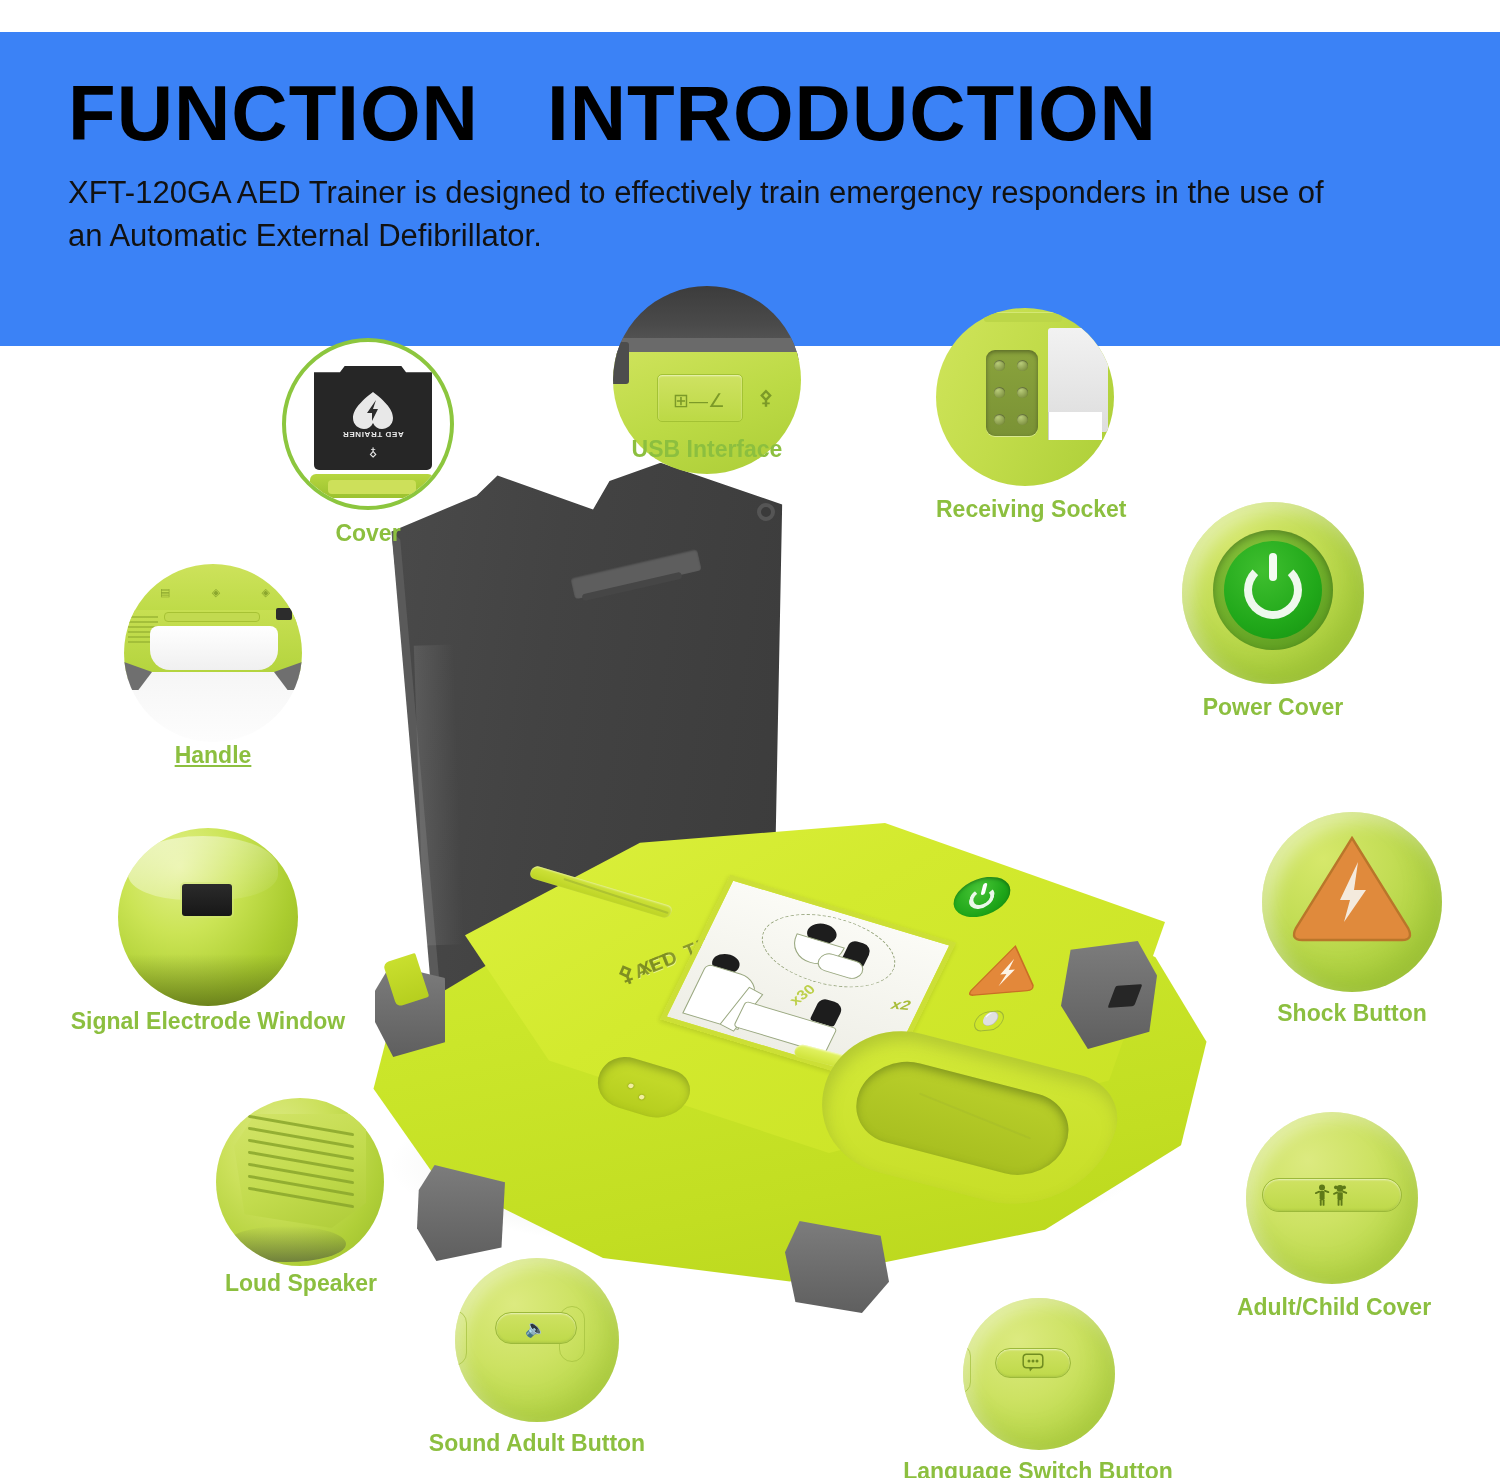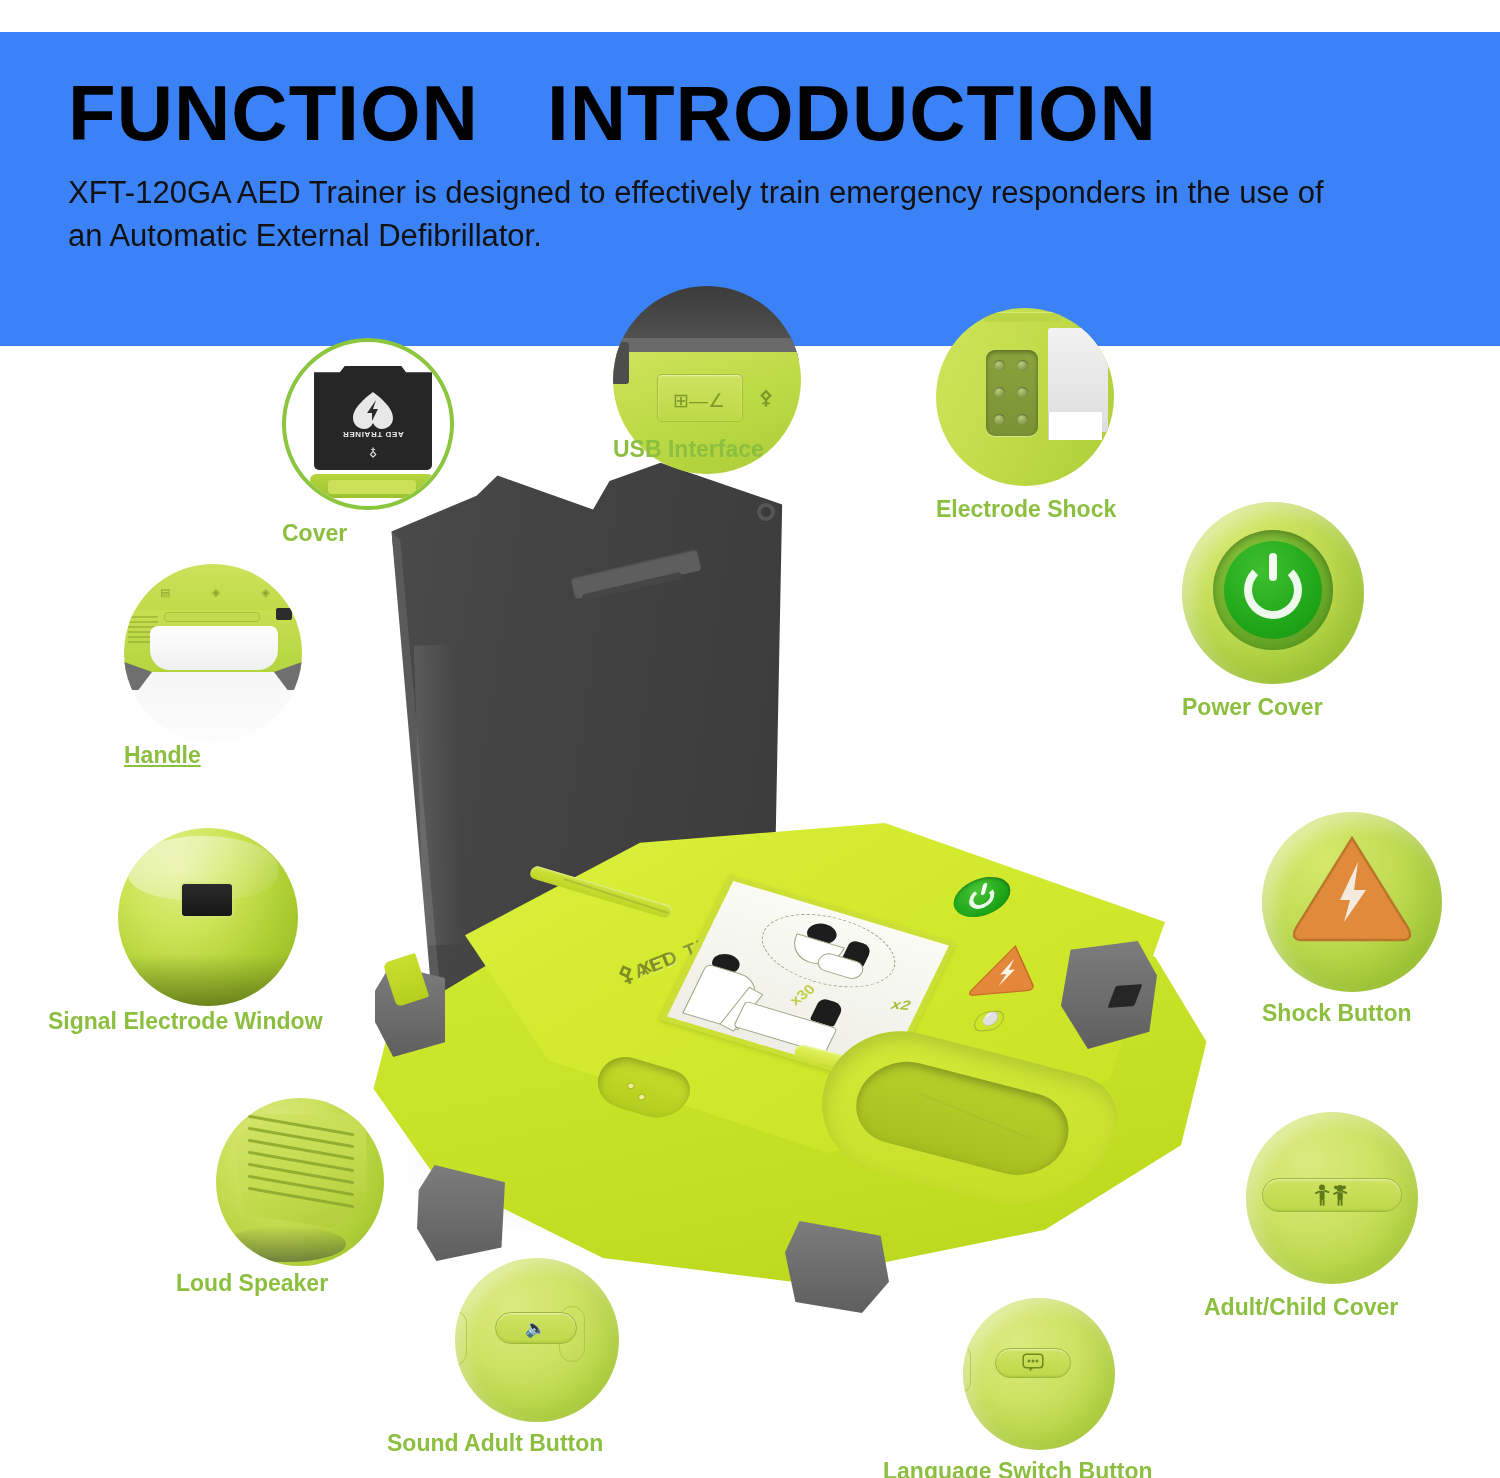--- a/index.html
+++ b/index.html
@@ -28,21 +28,21 @@
     font-size: 31px; font-weight: 400; color: #111; line-height: 1.38;
   }
 
   
   .callout { position: absolute; }
   .bubble {
     position: absolute; border-radius: 50%;
     overflow: hidden;
   }
   .clabel {
-    position: absolute; width: 100%; text-align: left;
+    position: absolute; width: 100%; text-align: center;
     font-size: 23px; font-weight: 700; color: #8cbf3f;
     white-space: nowrap;
   }
 
   
   .g-bub {
     background: radial-gradient(circle at 34% 26%, #d6e86b 0%, #c3dd55 38%, #aacf3c 72%, #9cc534 100%);
     box-shadow: inset -12px -14px 26px rgba(120,150,40,.22), inset 10px 10px 18px rgba(255,255,255,.45);
   }
   .g-bub-soft {
@@ -565,21 +565,21 @@
       <div class="elec-lip"></div>
       <div class="elec-socket">
         <div class="pin" style="left:8px;top:10px;"></div>
         <div class="pin" style="left:31px;top:10px;"></div>
         <div class="pin" style="left:8px;top:37px;"></div>
         <div class="pin" style="left:31px;top:37px;"></div>
         <div class="pin" style="left:8px;top:64px;"></div>
         <div class="pin" style="left:31px;top:64px;"></div>
       </div>
     </div>
-    <div class="clabel" style="top:188px;">Electrode Shock</div>
+    <div class="clabel" style="top:188px;">Receiving Socket</div>
   </div>
 
   <div class="callout" style="left:1182px;top:502px;width:182px;">
     <div class="bubble g-bub" id="pwr-bub">
       <div class="pwr-outer">
         <div class="pwr-inner">
           <div class="pwr-ring"></div>
           <div class="pwr-stem"></div>
         </div>
       </div>

